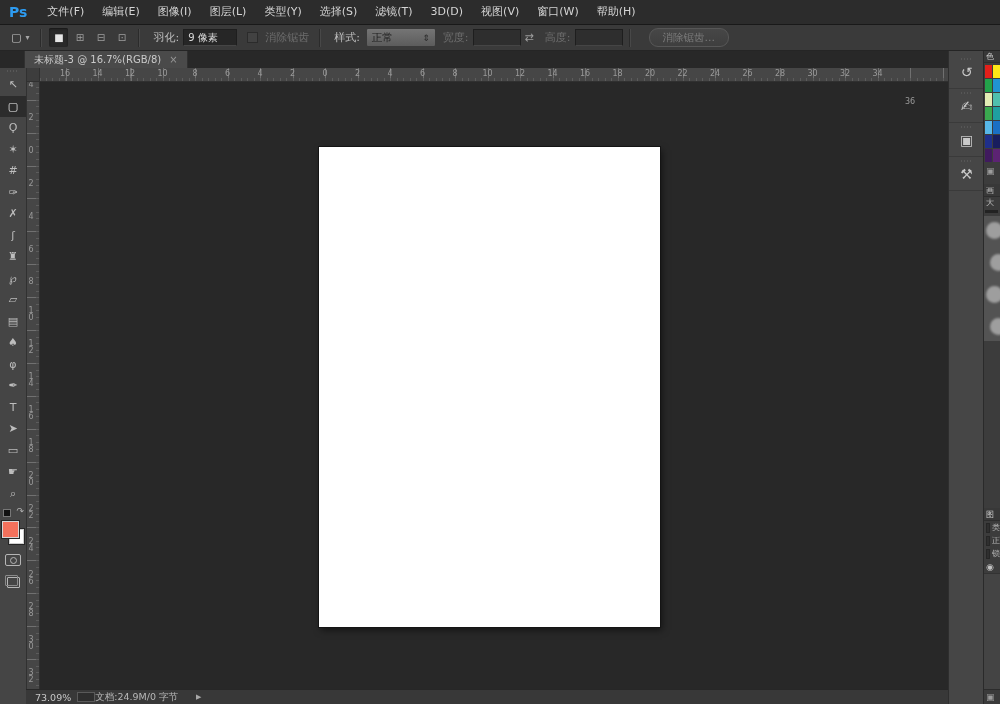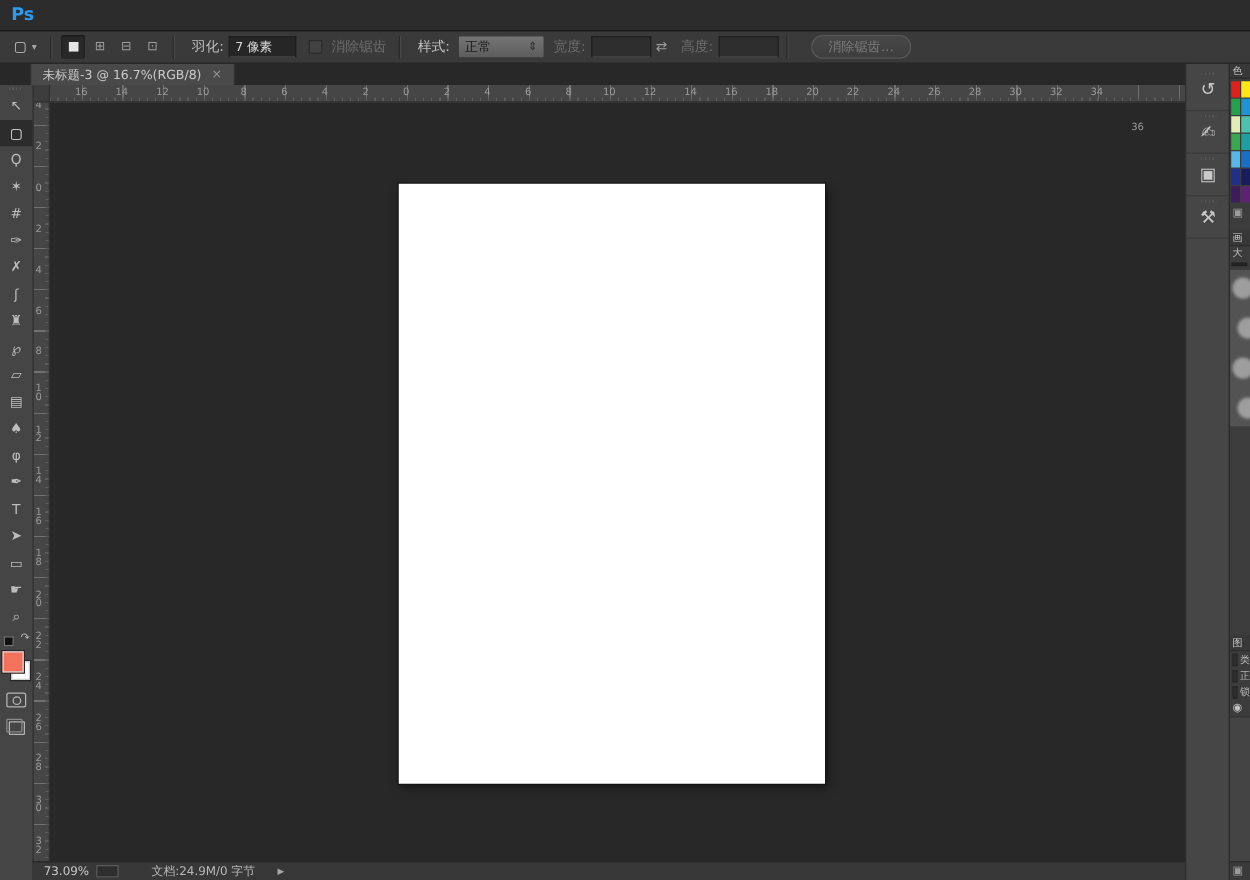--- a/index.html
+++ b/index.html
@@ -108,45 +108,58 @@
   .e-pill{width:9px;height:8px;background:#2f2f2f;border:1px solid #262626}
   .e-eyerow{height:13px;display:flex;align-items:center;padding-left:2px;color:#c2c2c2;font-size:9px;flex:none}
   .e-list{height:115px;background:#444;border-top:1px solid #333;flex:none}
   .e-footer{height:14px;background:#3a3a3a;border-top:1px solid #2c2c2c;display:flex;
     align-items:center;padding-left:2px;color:#9c9c9c;font-size:9px;flex:none}
   
   #statusbar{position:absolute;left:26px;right:52px;bottom:0;height:14px;background:#383838;
     border-top:1px solid #272727;display:flex;align-items:center;font-size:9.5px;color:#b8b8b8;z-index:6}
   #status-zoom{margin-left:9px;color:#c7c7c7}
   .status-box{width:16px;height:8px;border:1px solid #5a5a5a;background:#2e2e2e;margin-left:6px}
-  #status-doc{margin-left:26px}
+  #status-doc{}
   #status-arrow{margin-left:18px;font-size:7px;color:#a8a8a8}
 </style>
 </head>
 <body>
 
 <div id="menubar">
   <span class="ps-logo">Ps</span>
+  <div id="menu-items" style="display:flex">
+      <div class="menu-item">文件(F)</div>
+      <div class="menu-item">编辑(E)</div>
+      <div class="menu-item">图像(I)</div>
+      <div class="menu-item">图层(L)</div>
+      <div class="menu-item">类型(Y)</div>
+      <div class="menu-item">选择(S)</div>
+      <div class="menu-item">滤镜(T)</div>
+      <div class="menu-item">3D(D)</div>
+      <div class="menu-item">视图(V)</div>
+      <div class="menu-item">窗口(W)</div>
+      <div class="menu-item">帮助(H)</div>
+    </div>
 </div>
 
 <div id="optionsbar">
   <div class="tool-preset">
     <span>▢</span>
     <span class="caret">▾</span>
   </div>
   <div class="obar-sep"></div>
   <div id="mode-buttons">
       <div class="mode-btn active">■</div>
       <div class="mode-btn">⊞</div>
       <div class="mode-btn">⊟</div>
       <div class="mode-btn">⊡</div>
     </div>
   <div class="obar-sep"></div>
   <span class="obar-label">羽化:</span>
-  <div class="obar-input">7 像素</div>
+  <div class="obar-input">9 像素</div>
   <div class="obar-check"></div>
   <span class="obar-label disabled">消除锯齿</span>
   <div class="obar-sep"></div>
   <span class="obar-label">样式:</span>
   <div class="obar-select">
     <span>正常</span>
     <span class="stepper">⇕</span>
   </div>
   <span class="obar-label disabled">宽度:</span>
   <div class="obar-input empty"></div>

